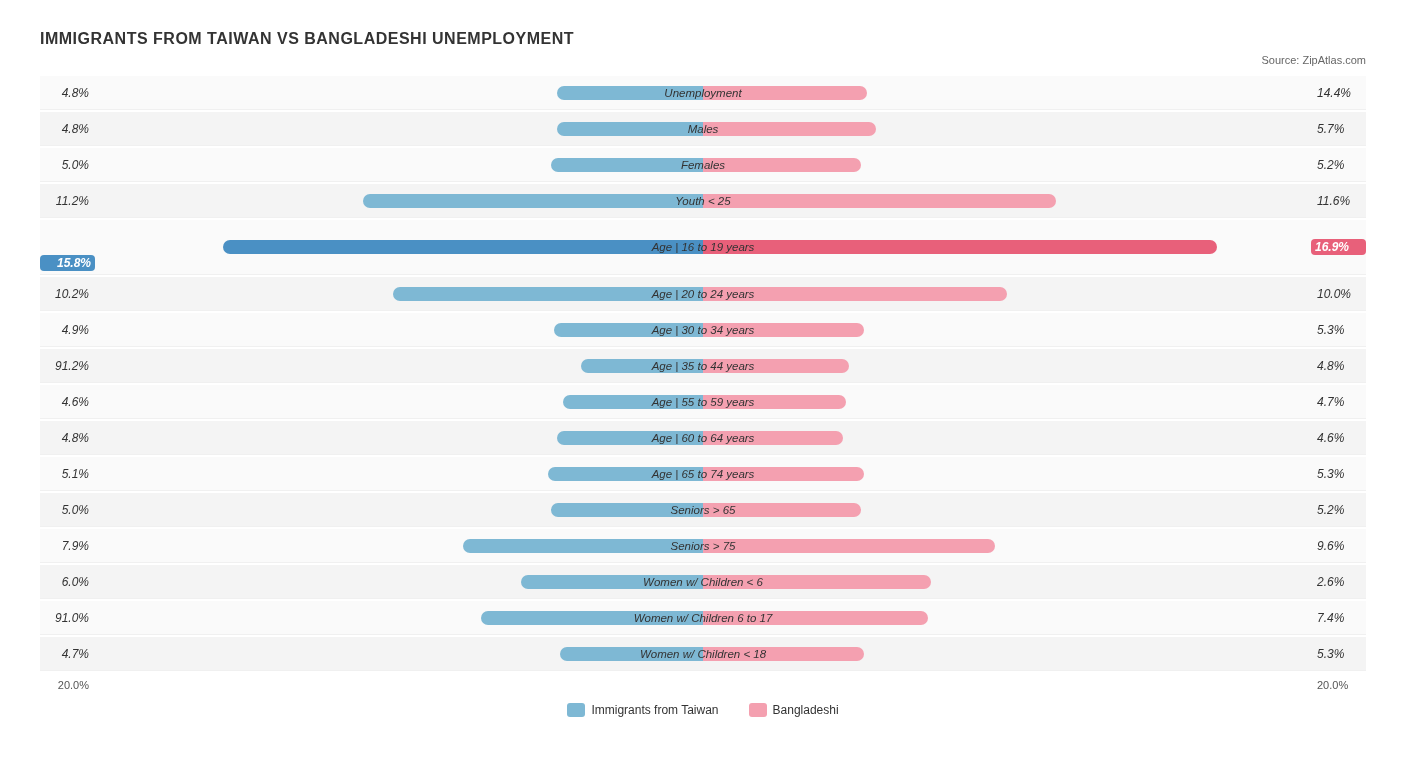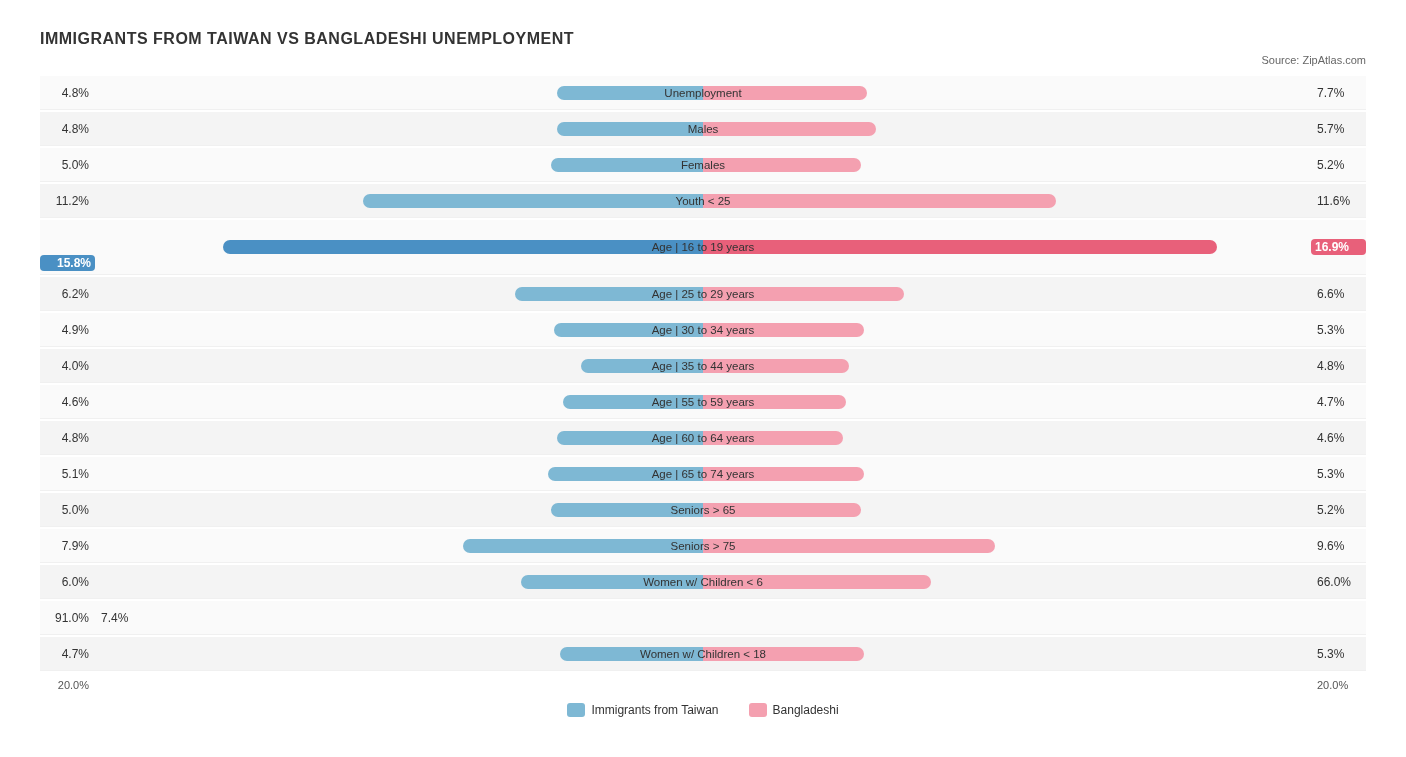--- a/index.html
+++ b/index.html
@@ -25,20 +25,21 @@
     }
     .source-text {
       font-size: 11px;
       color: #666;
       text-align: right;
       margin-bottom: 10px;
     }
     .chart-area {
       width: 100%;
       position: relative;
+      font-style: italic;
     }
     .row {
       display: flex;
       align-items: center;
       margin-bottom: 2px;
       min-height: 34px;
       border-bottom: 1px solid #f0f0f0;
       padding: 3px 0;
     }
     .row:nth-child(odd) {
@@ -178,21 +179,21 @@
         <div class="bar-row">
           <div class="bar-left-half">
             <div class="bar-left" style="width:24%;"></div>
           </div>
           <div class="bar-right-half">
             <div class="bar-right" style="width:27%;"></div>
           </div>
         </div>
         <div class="label-center">Unemployment</div>
       </div>
-      <div class="right-value" style="">7.7%</div>
+      <div class="right-value" style="">14.4%</div>
     </div>
       <div class="row">
       <div class="left-value" style="">4.8%</div>
       <div class="bar-section">
         <div class="bar-row">
           <div class="bar-left-half">
             <div class="bar-left" style="width:24%;"></div>
           </div>
           <div class="bar-right-half">
             <div class="bar-right" style="width:28.500000000000004%;"></div>
@@ -241,51 +242,51 @@
           </div>
           <div class="bar-right-half">
             <div class="bar-right highlight-right" style="width:84.5%;"></div>
           </div>
         </div>
         <div class="label-center">Age | 16 to 19 years</div>
       </div>
       <div class="right-value" style="color:#fff; font-weight:bold; background:#e8607a; padding:1px 4px; border-radius:4px;">16.9%</div>
     </div>
       <div class="row">
-      <div class="left-value" style="">6.2%</div>
-      <div class="bar-section">
-        <div class="bar-row">
-          <div class="bar-left-half">
-            <div class="bar-left" style="width:31%;"></div>
-          </div>
-          <div class="bar-right-half">
-            <div class="bar-right" style="width:32.99999999999999%;"></div>
-          </div>
-        </div>
-        <div class="label-center">Age | 25 to 29 years</div>
-      </div>
-      <div class="right-value" style="">6.6%</div>
+      <div class="left-value" style="">10.2%</div>
+      <div class="bar-section">
+        <div class="bar-row">
+          <div class="bar-left-half">
+            <div class="bar-left" style="width:51%;"></div>
+          </div>
+          <div class="bar-right-half">
+            <div class="bar-right" style="width:50%;"></div>
+          </div>
+        </div>
+        <div class="label-center">Age | 20 to 24 years</div>
+      </div>
+      <div class="right-value" style="">10.0%</div>
     </div>
       <div class="row">
       <div class="left-value" style="">4.9%</div>
       <div class="bar-section">
         <div class="bar-row">
           <div class="bar-left-half">
             <div class="bar-left" style="width:24.500000000000004%;"></div>
           </div>
           <div class="bar-right-half">
             <div class="bar-right" style="width:26.5%;"></div>
           </div>
         </div>
         <div class="label-center">Age | 30 to 34 years</div>
       </div>
       <div class="right-value" style="">5.3%</div>
     </div>
       <div class="row">
-      <div class="left-value" style="">4.0%</div>
+      <div class="left-value" style="">91.2%</div>
       <div class="bar-section">
         <div class="bar-row">
           <div class="bar-left-half">
             <div class="bar-left" style="width:20%;"></div>
           </div>
           <div class="bar-right-half">
             <div class="bar-right" style="width:24%;"></div>
           </div>
         </div>
         <div class="label-center">Age | 35 to 44 years</div>
@@ -373,24 +374,35 @@
         <div class="bar-row">
           <div class="bar-left-half">
             <div class="bar-left" style="width:30%;"></div>
           </div>
           <div class="bar-right-half">
             <div class="bar-right" style="width:37.5%;"></div>
           </div>
         </div>
         <div class="label-center">Women w/ Children &lt; 6</div>
       </div>
-      <div class="right-value" style="">66.0%</div>
+      <div class="right-value" style="">2.6%</div>
     </div>
       <div class="row">
       <div class="left-value" style="">91.0%</div>
+      <div class="bar-section">
+        <div class="bar-row">
+          <div class="bar-left-half">
+            <div class="bar-left" style="width:36.5%;"></div>
+          </div>
+          <div class="bar-right-half">
+            <div class="bar-right" style="width:37%;"></div>
+          </div>
+        </div>
+        <div class="label-center">Women w/ Children 6 to 17</div>
+      </div>
       <div class="right-value" style="">7.4%</div>
     </div>
       <div class="row">
       <div class="left-value" style="">4.7%</div>
       <div class="bar-section">
         <div class="bar-row">
           <div class="bar-left-half">
             <div class="bar-left" style="width:23.5%;"></div>
           </div>
           <div class="bar-right-half">

